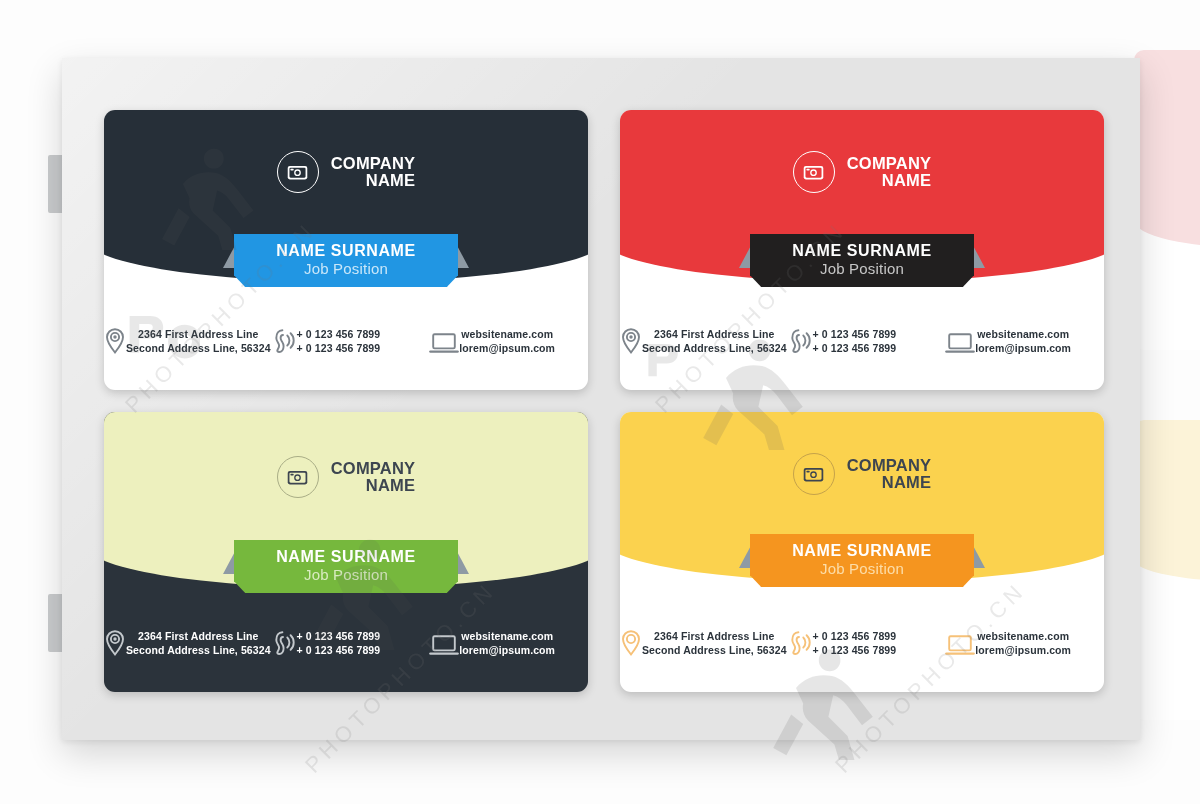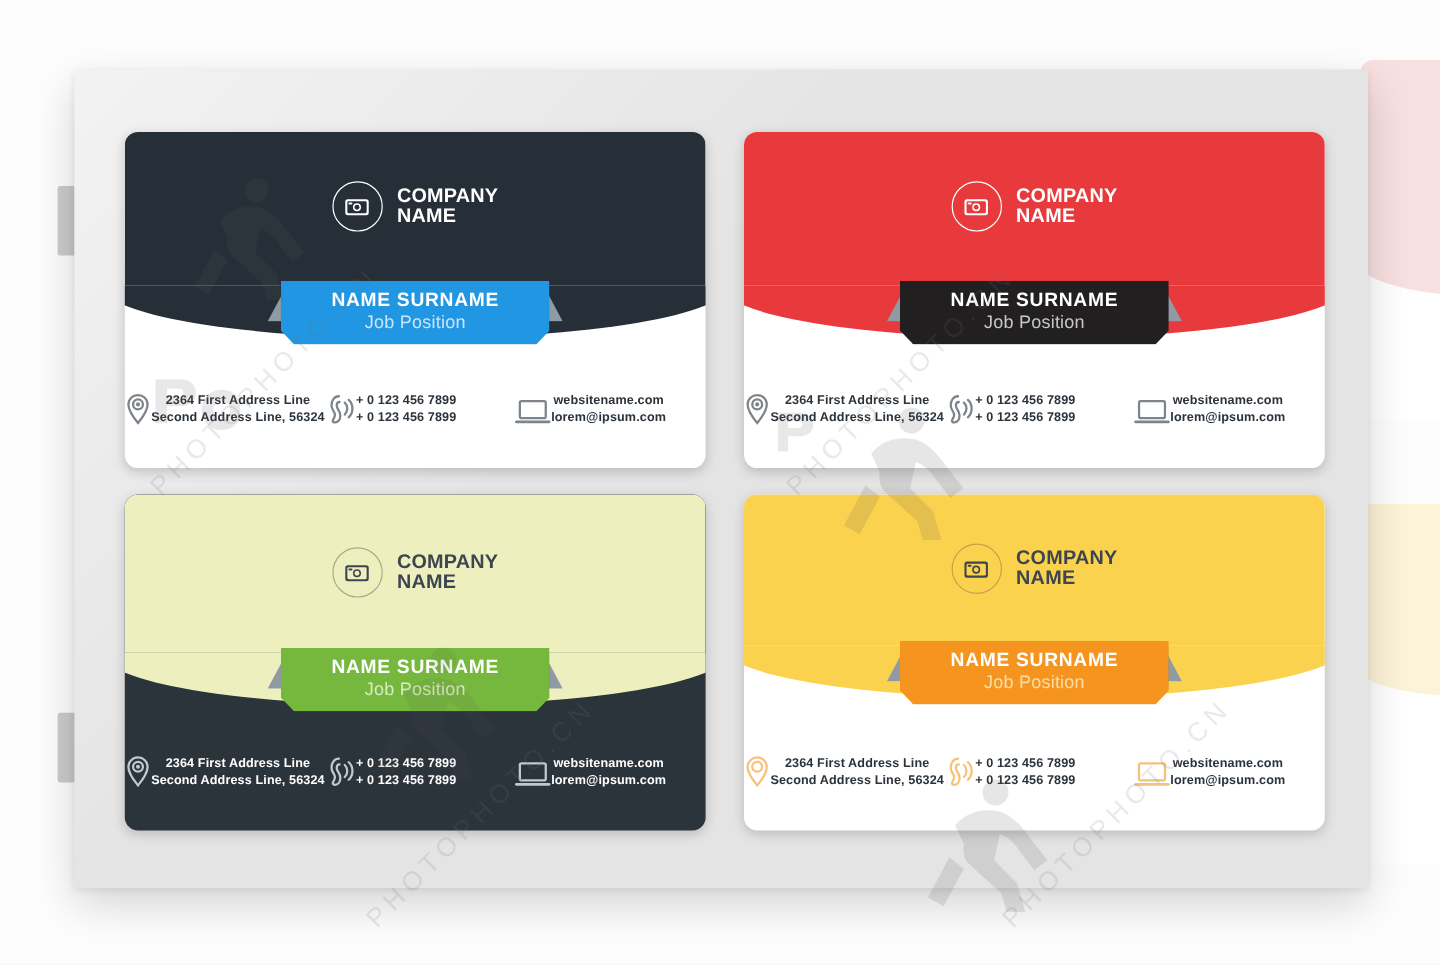--- a/index.html
+++ b/index.html
@@ -73,21 +73,21 @@
   .logo-circle{
     width:40px;height:40px;border-radius:50%;
     border:1.6px solid currentColor;
     display:flex;align-items:center;justify-content:center;
     flex:0 0 auto;
   }
   .logo-circle svg{width:23px;height:23px;display:block;}
   .logo-text{
     font-weight:bold;font-size:16.5px;line-height:17px;letter-spacing:.2px;
   }
-  .logo-text span{display:block;}
+  .logo-text span{display:block;text-align:right;}
 
   
   .ribbon-wrap{
     position:absolute;left:50%;transform:translateX(-50%);
     top:124px;width:224px;z-index:6;
   }
   .fold{
     position:absolute;top:4px;width:16px;height:30px;
     background:#8e9aa4;z-index:1;
   }

